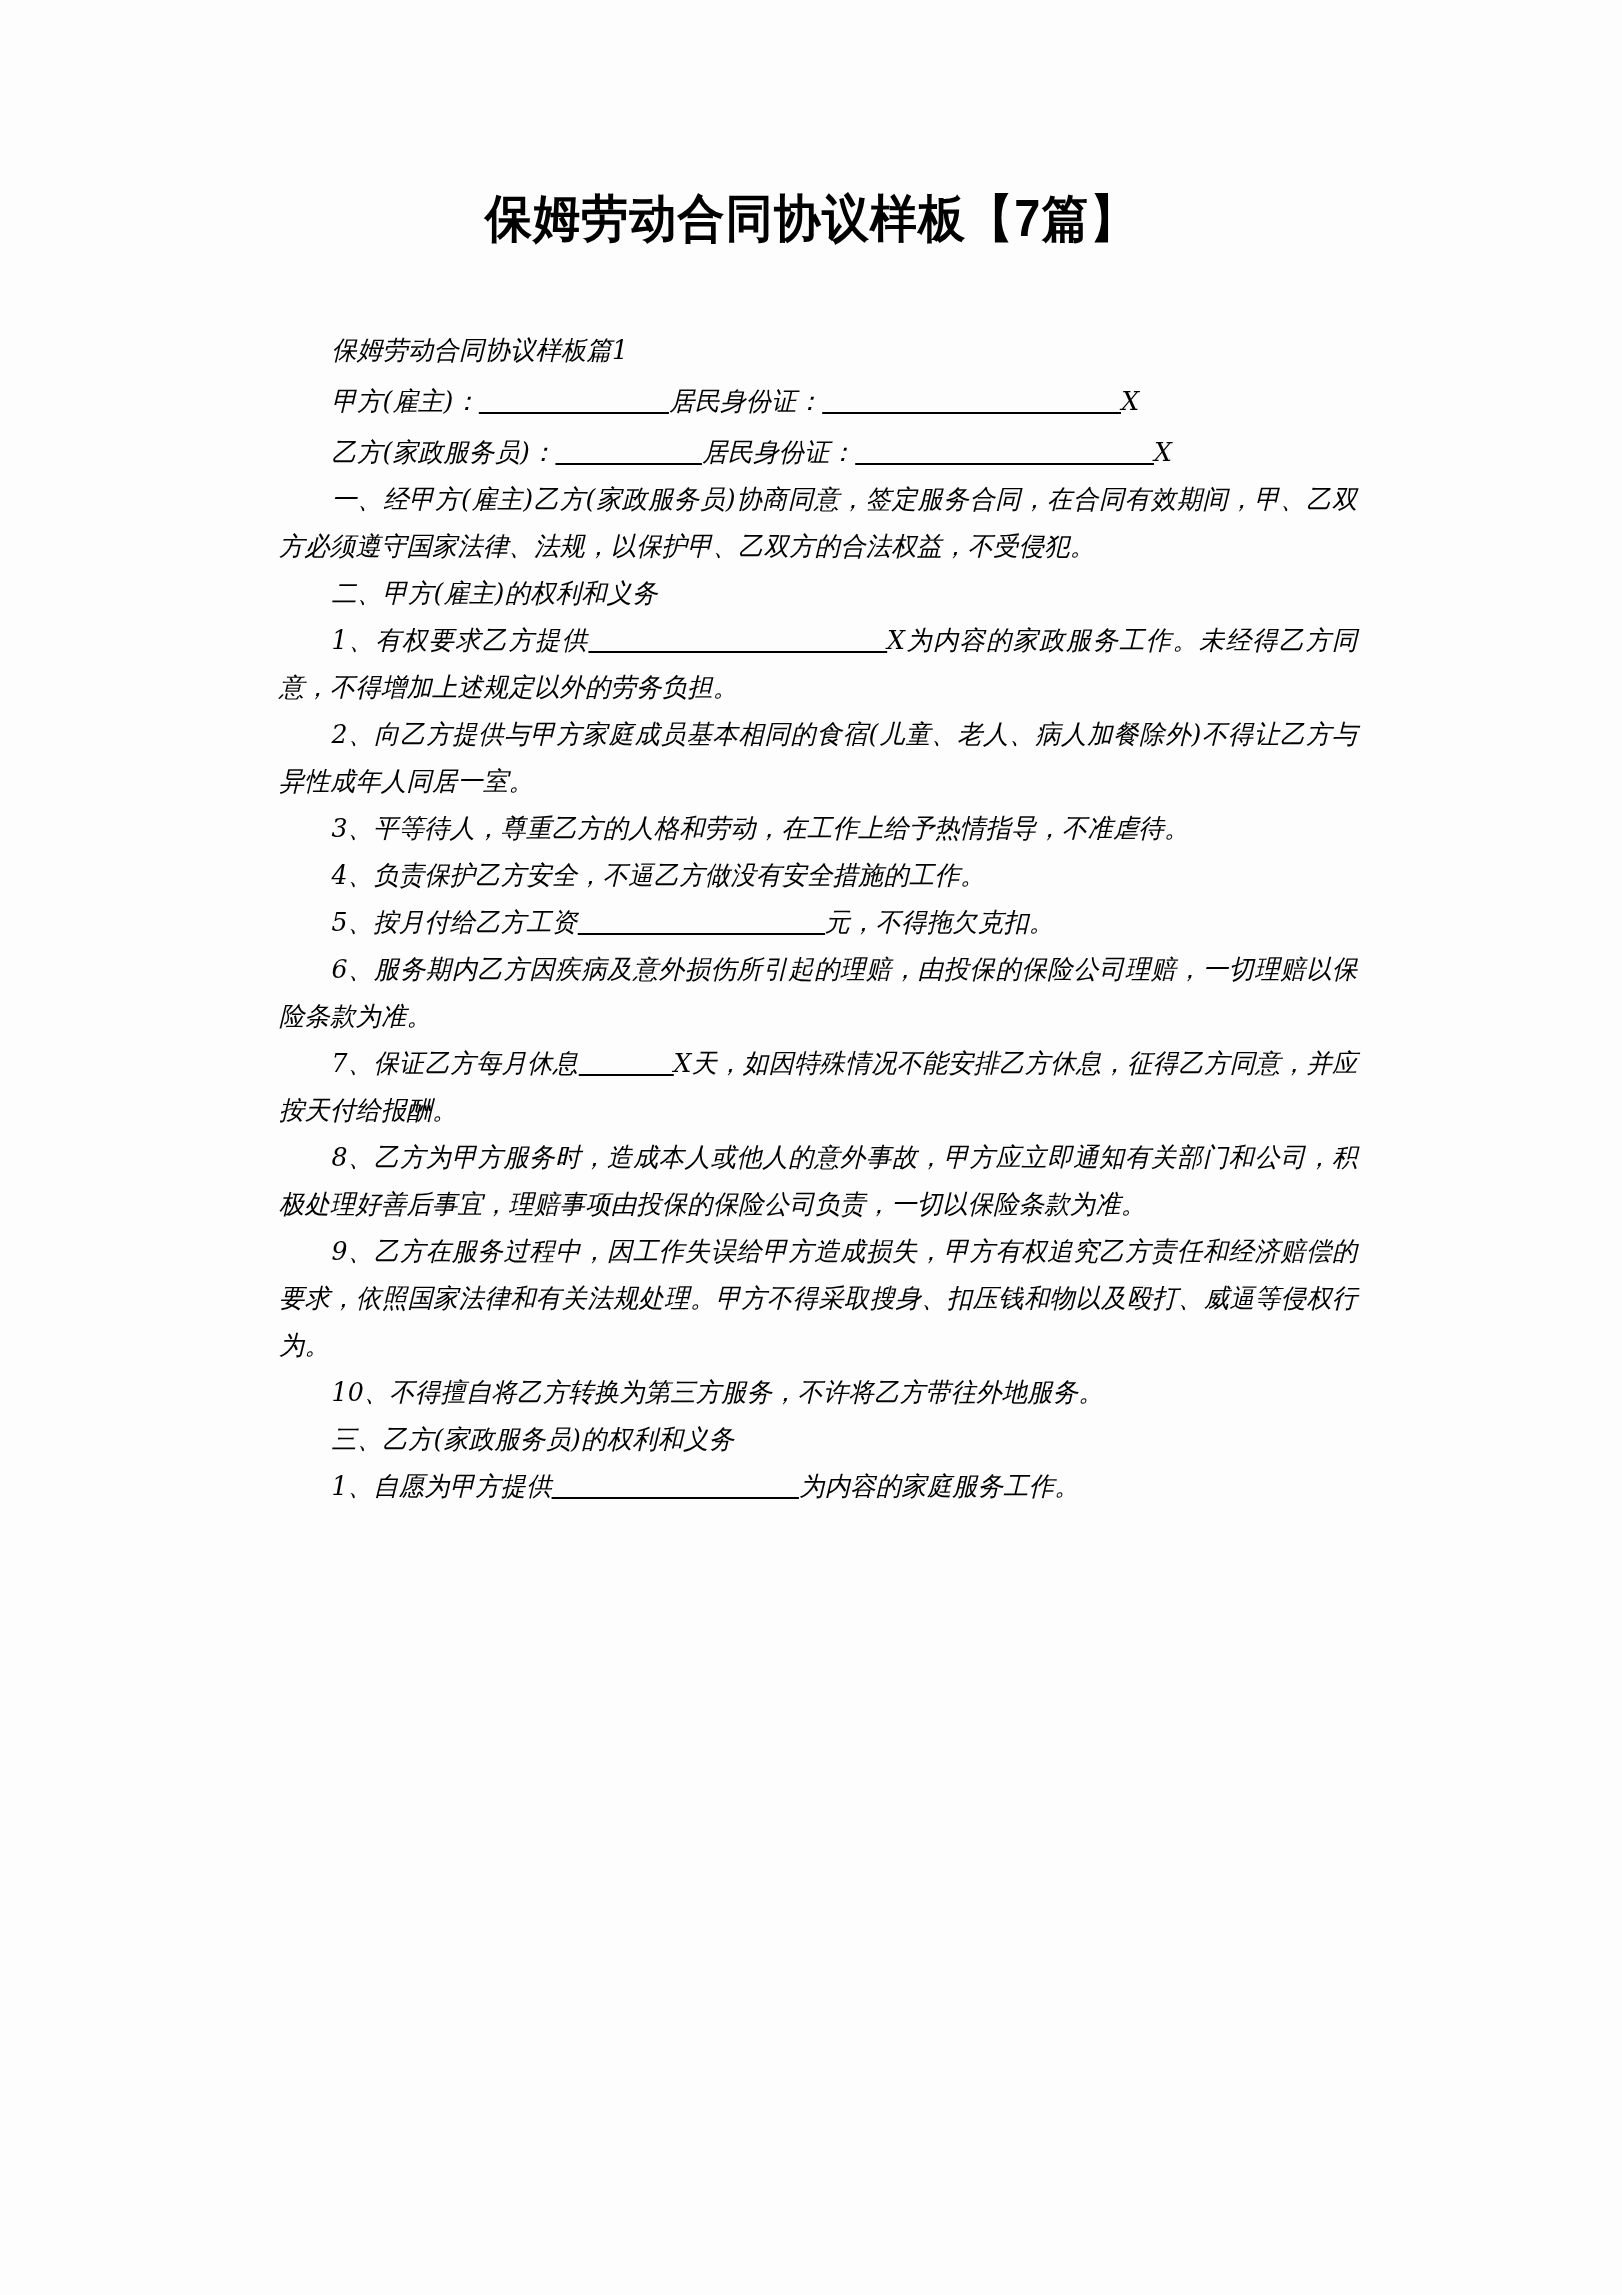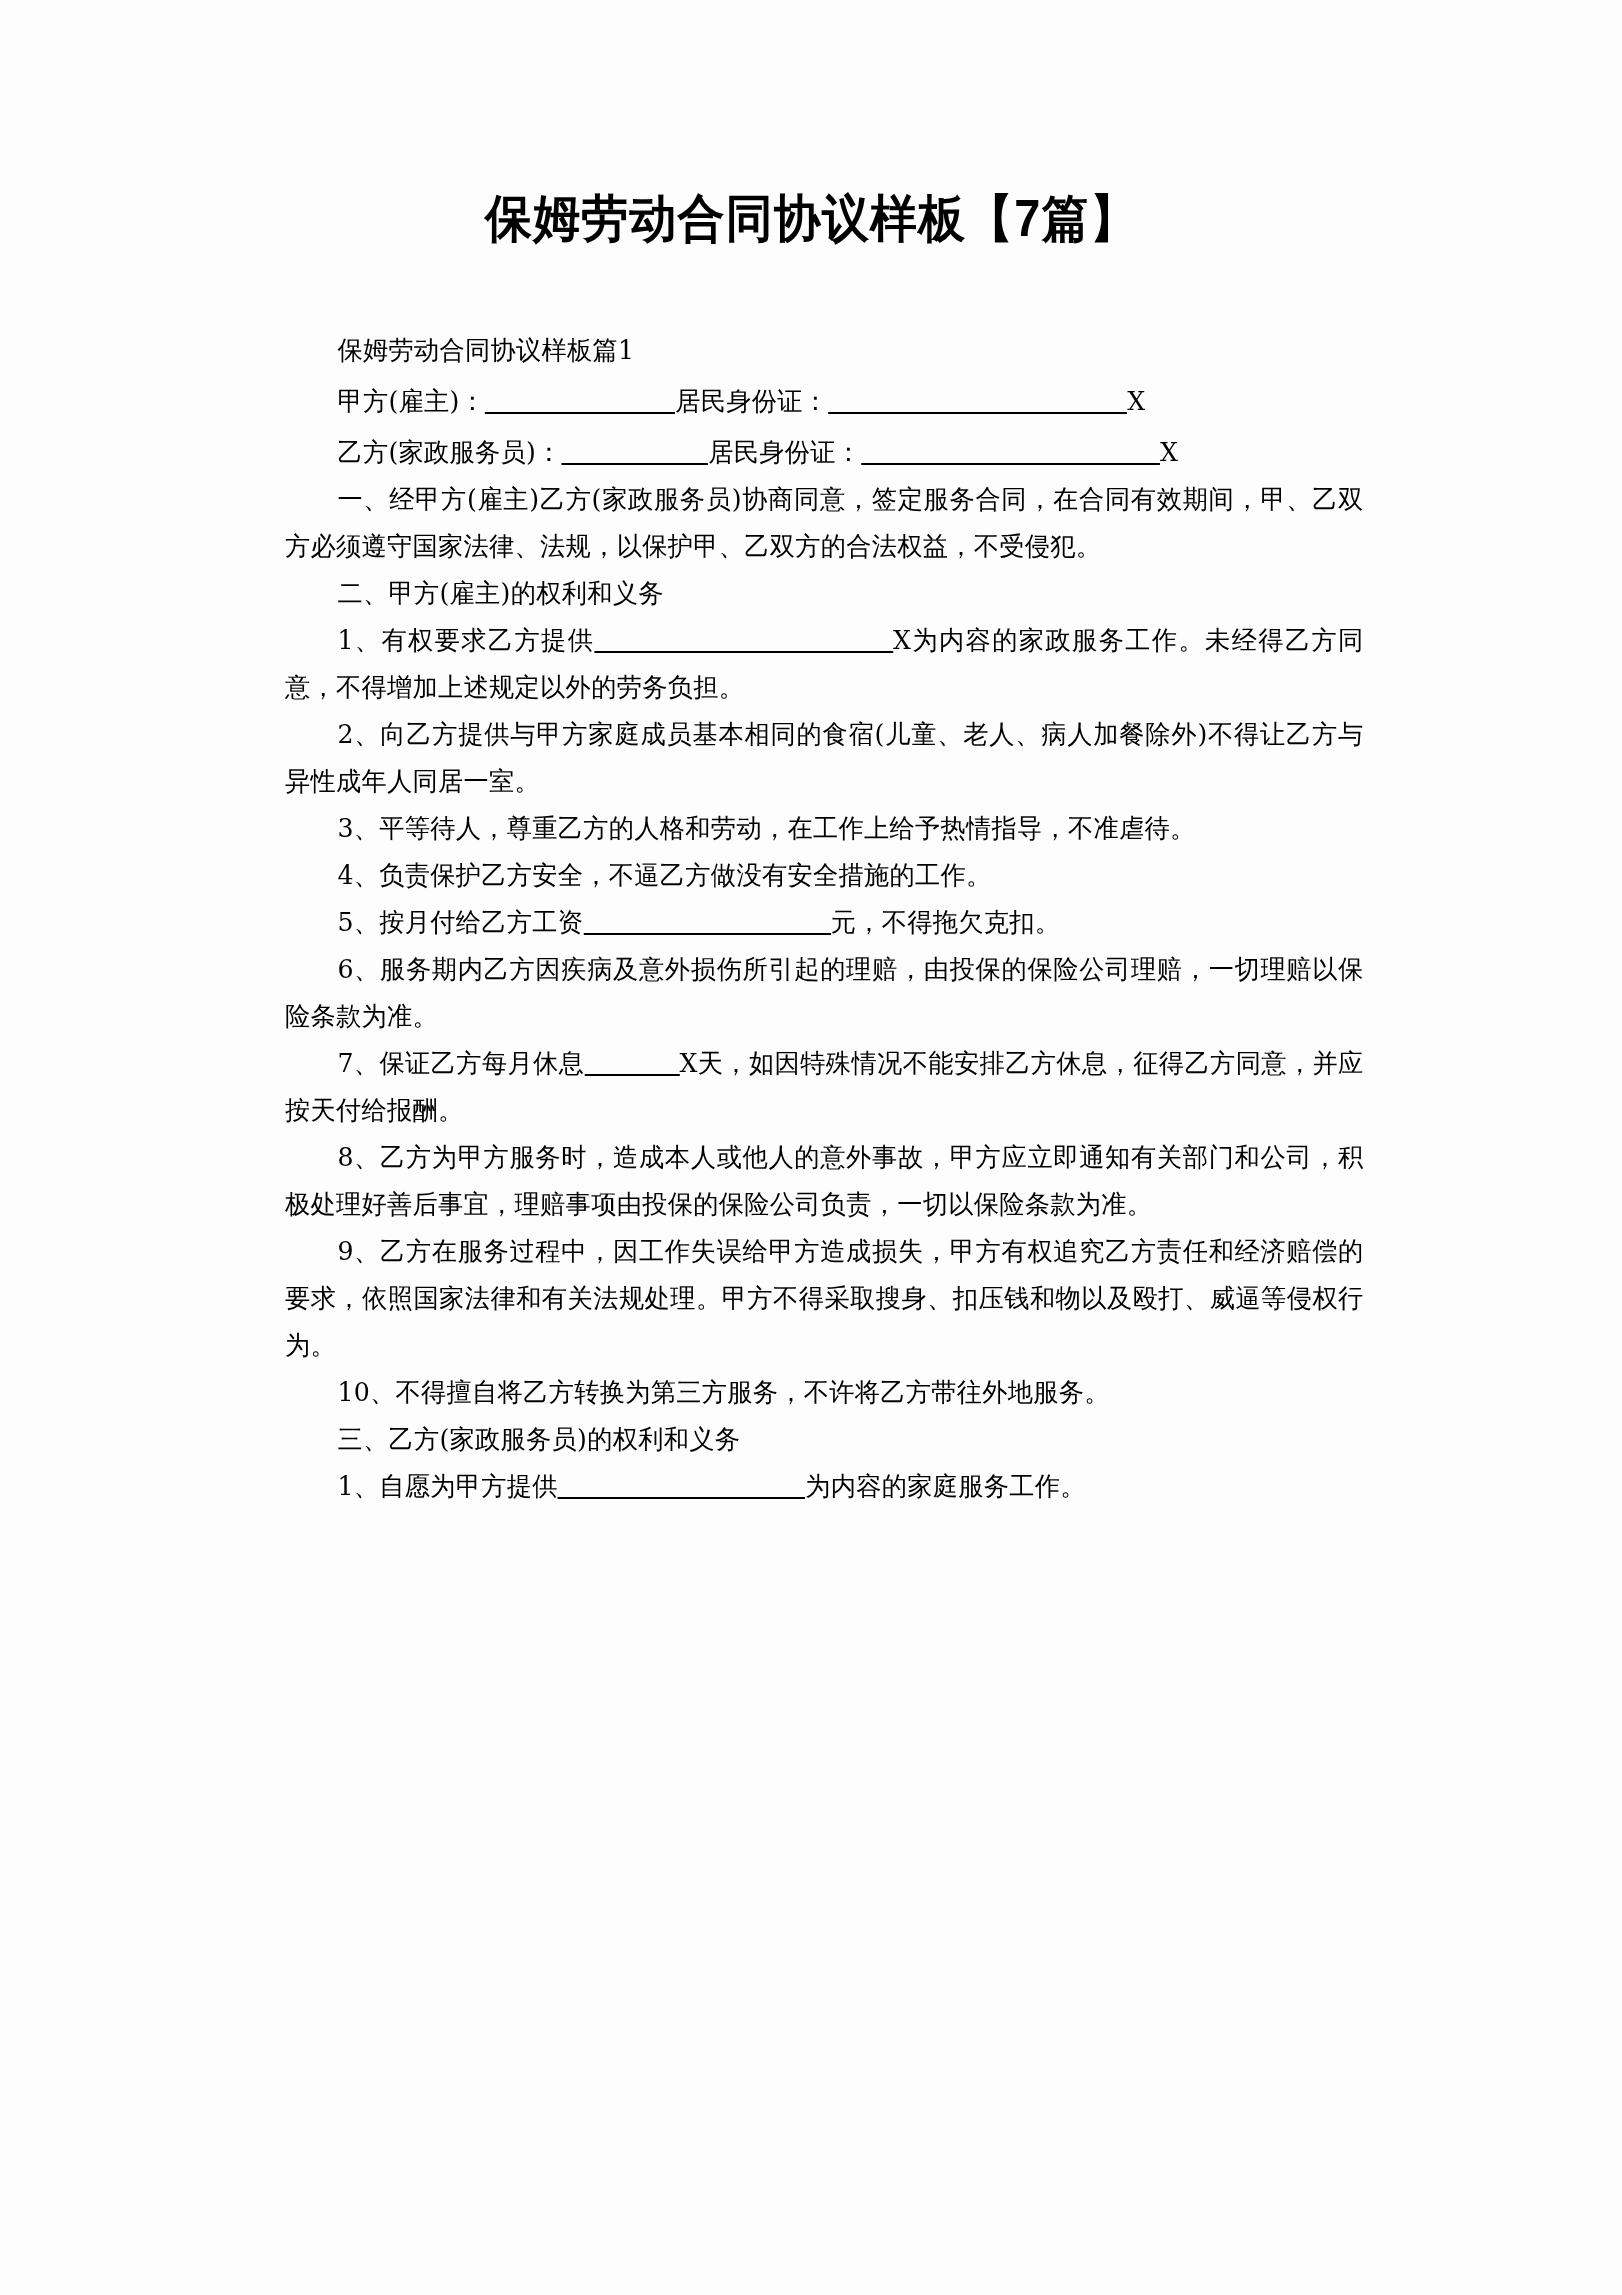--- a/index.html
+++ b/index.html
@@ -30,23 +30,24 @@
     font-size: 51px;
     line-height: 63px;
     letter-spacing: 1.3px;
     transform: scaleX(0.92);
     transform-origin: center top;
     white-space: nowrap;
   }
 
   .body-block {
     position: absolute;
-    left: 285px;
+    left: 279px;
     top: 327px;
     width: 1112px;
+    font-style: italic;
   }
 
   .para {
     font-family: "DejaVu Serif", "Liberation Serif", serif;
     font-size: 26px;
     line-height: 47px;
     text-align: justify;
     text-justify: inter-character;
     margin: 0 0 0 0;
     padding: 0;

